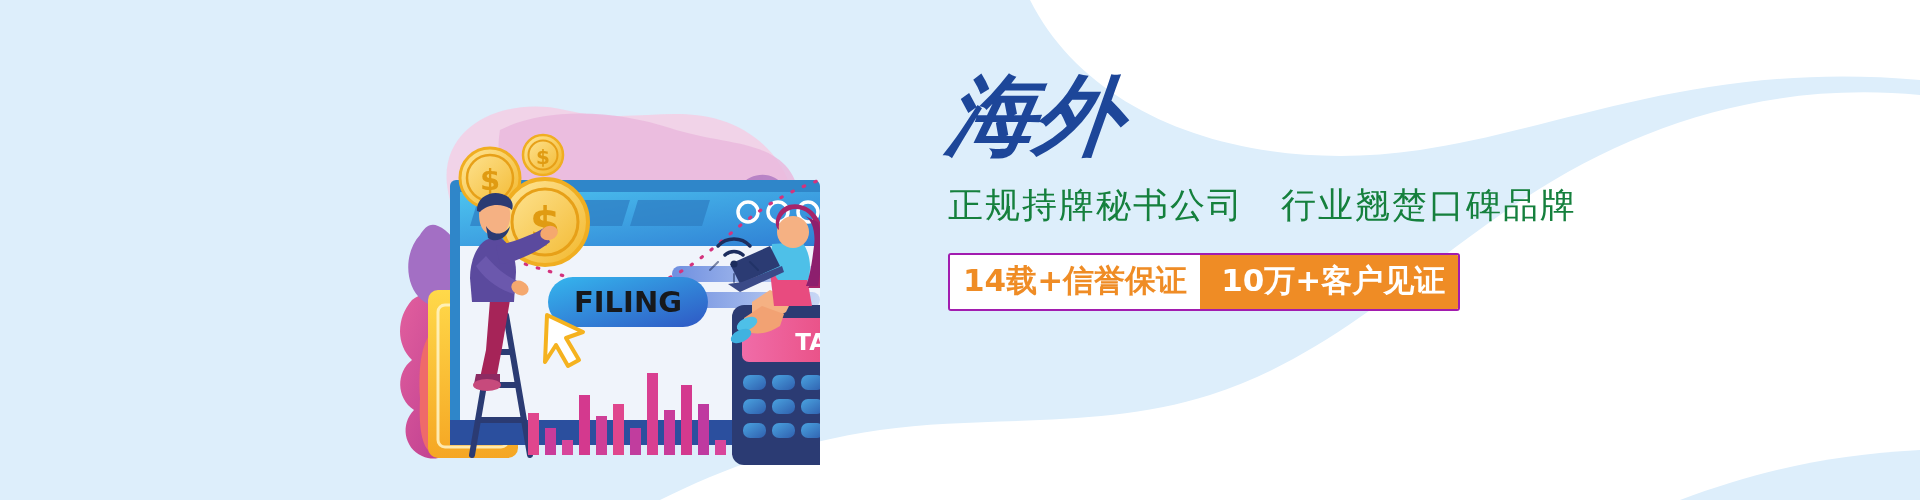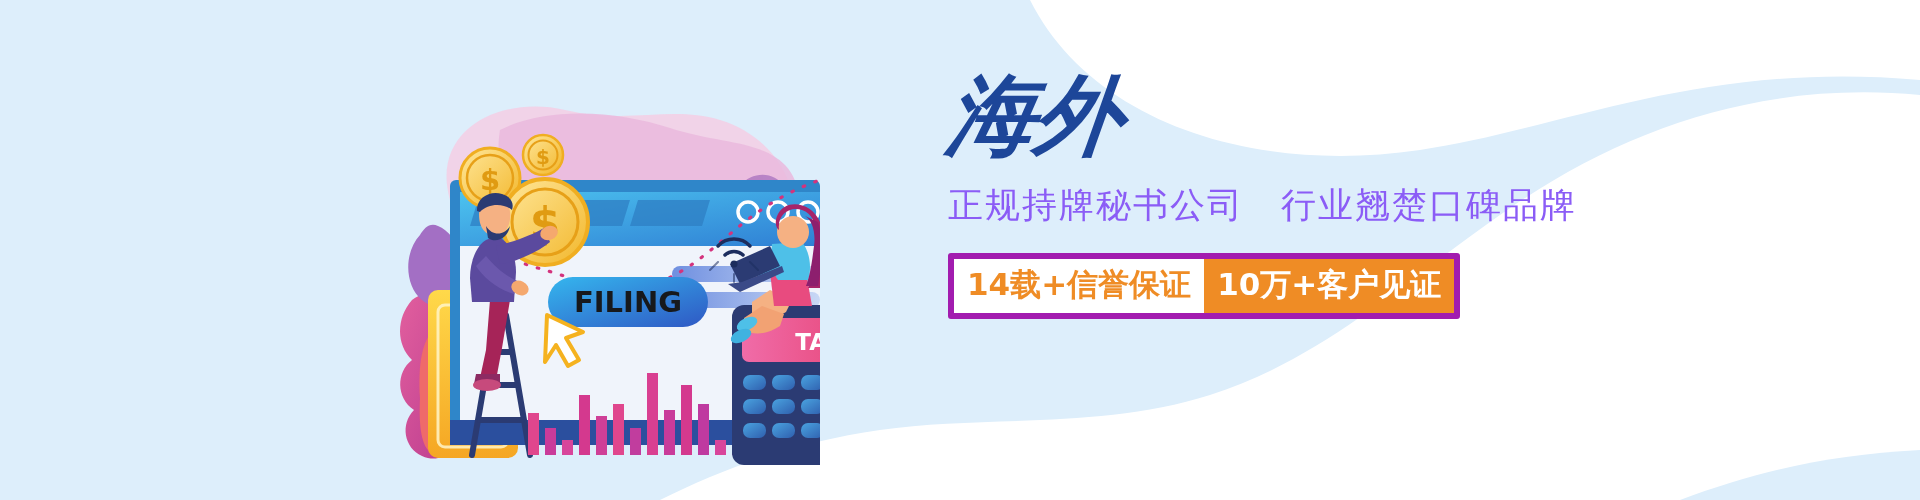--- a/index.html
+++ b/index.html
@@ -57,51 +57,51 @@
     color:#1d4699;
     letter-spacing:0px;
     font-family:"DejaVu Sans","Liberation Sans",sans-serif;
     margin-left:4px;
     margin-bottom:3px;
     display:inline-block;
   }
   .subtitle {
     margin-top:22px;
     font-size:35px;
-    color:#8b5cf6;
+    color:#15803d;
     letter-spacing:2px;
     white-space:nowrap;
     font-family:"DejaVu Sans","Liberation Sans",sans-serif;
   }
   .badges {
     margin-top:24px;
     display:flex;
     align-items:stretch;
     width:fit-content;
-    border:6px solid #a21caf;
+    border:2px solid #a21caf;
     border-radius:3px;
     overflow:hidden;
     background:#ffffff;
   }
   .badge-a {
     color:#ef8c25;
     background:#ffffff;
     font-size:31px;
     font-weight:bold;
     padding:5px 13px 7px 13px;
     letter-spacing:0px;
     white-space:nowrap;
     font-family:"DejaVu Sans","Liberation Sans",sans-serif;
   }
   .badge-b {
     color:#ffffff;
     background:#ef8c25;
     font-size:31px;
     font-weight:bold;
-    padding:5px 13px 7px 13px;
+    padding:5px 13px 7px 21px;
     letter-spacing:0px;
     white-space:nowrap;
     font-family:"DejaVu Sans","Liberation Sans",sans-serif;
   }
 </style>
 </head>
 <body>
 
 <div id="banner">
 

